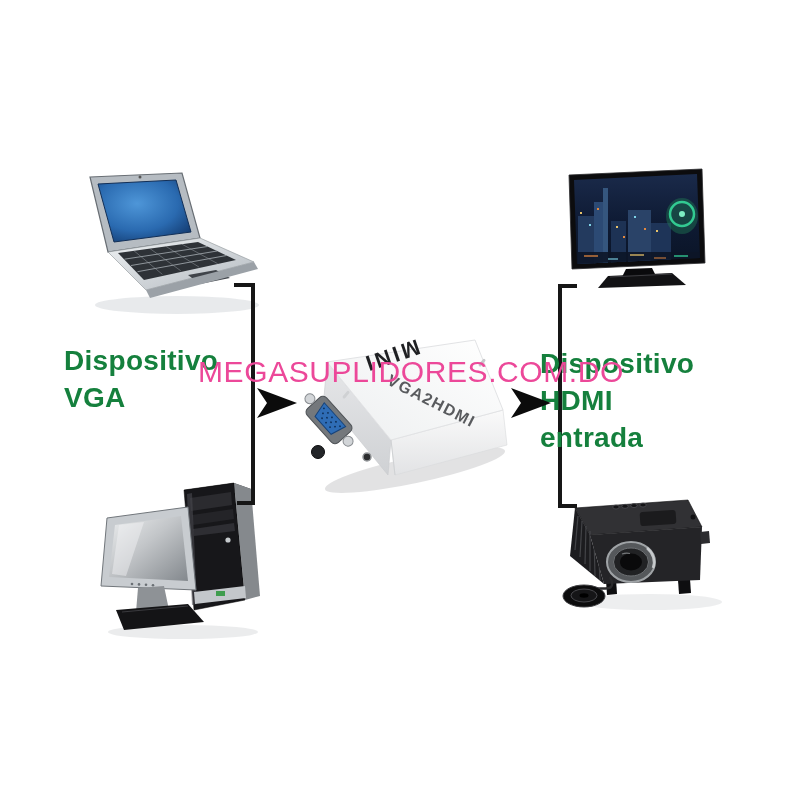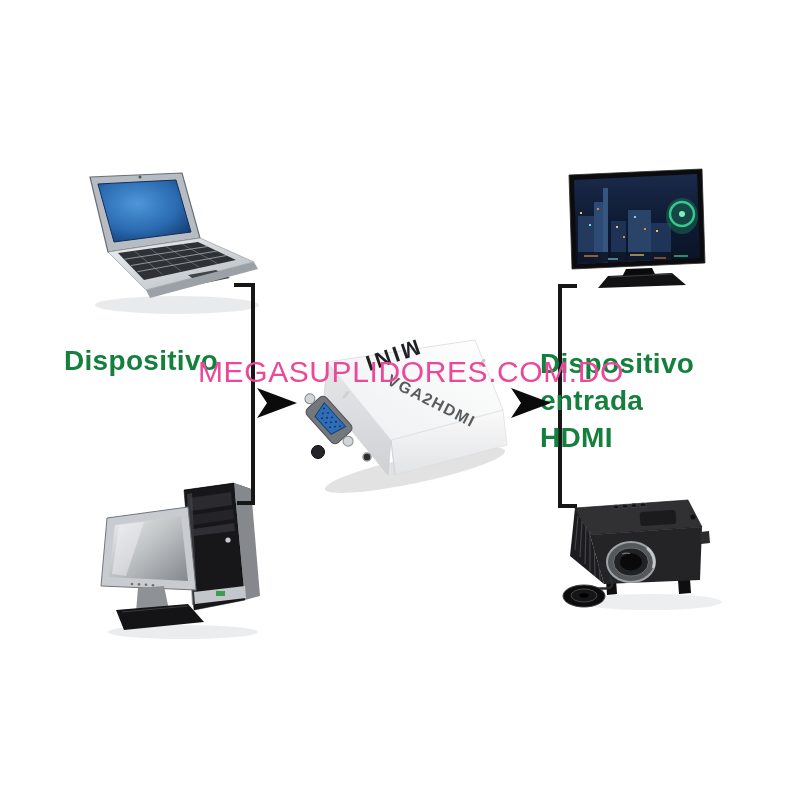--- a/index.html
+++ b/index.html
@@ -225,22 +225,23 @@
 
   <svg class="arrow" style="left:256px;top:386px;" width="42" height="34" viewBox="0 0 42 34">
     <polygon points="1,2 41,17 1,32 11,17" fill="#0b0b0b"></polygon>
   </svg>
   <svg class="arrow" style="left:510px;top:386px;" width="42" height="34" viewBox="0 0 42 34">
     <polygon points="1,2 41,17 1,32 11,17" fill="#0b0b0b"></polygon>
   </svg>
 
   <div class="label" style="left:64px;top:342px;">
     <div>Dispositivo</div>
+    <div>VGA</div>
   </div>
   <div class="label" style="left:540px;top:345px;">
     <div>Dispositivo</div>
+    <div>HDMI</div>
     <div>entrada</div>
-    <div>HDMI</div>
   </div>
 
   <div class="watermark">MEGASUPLIDORES.COM.DO</div>
 
 </div>
 
 </body></html>

